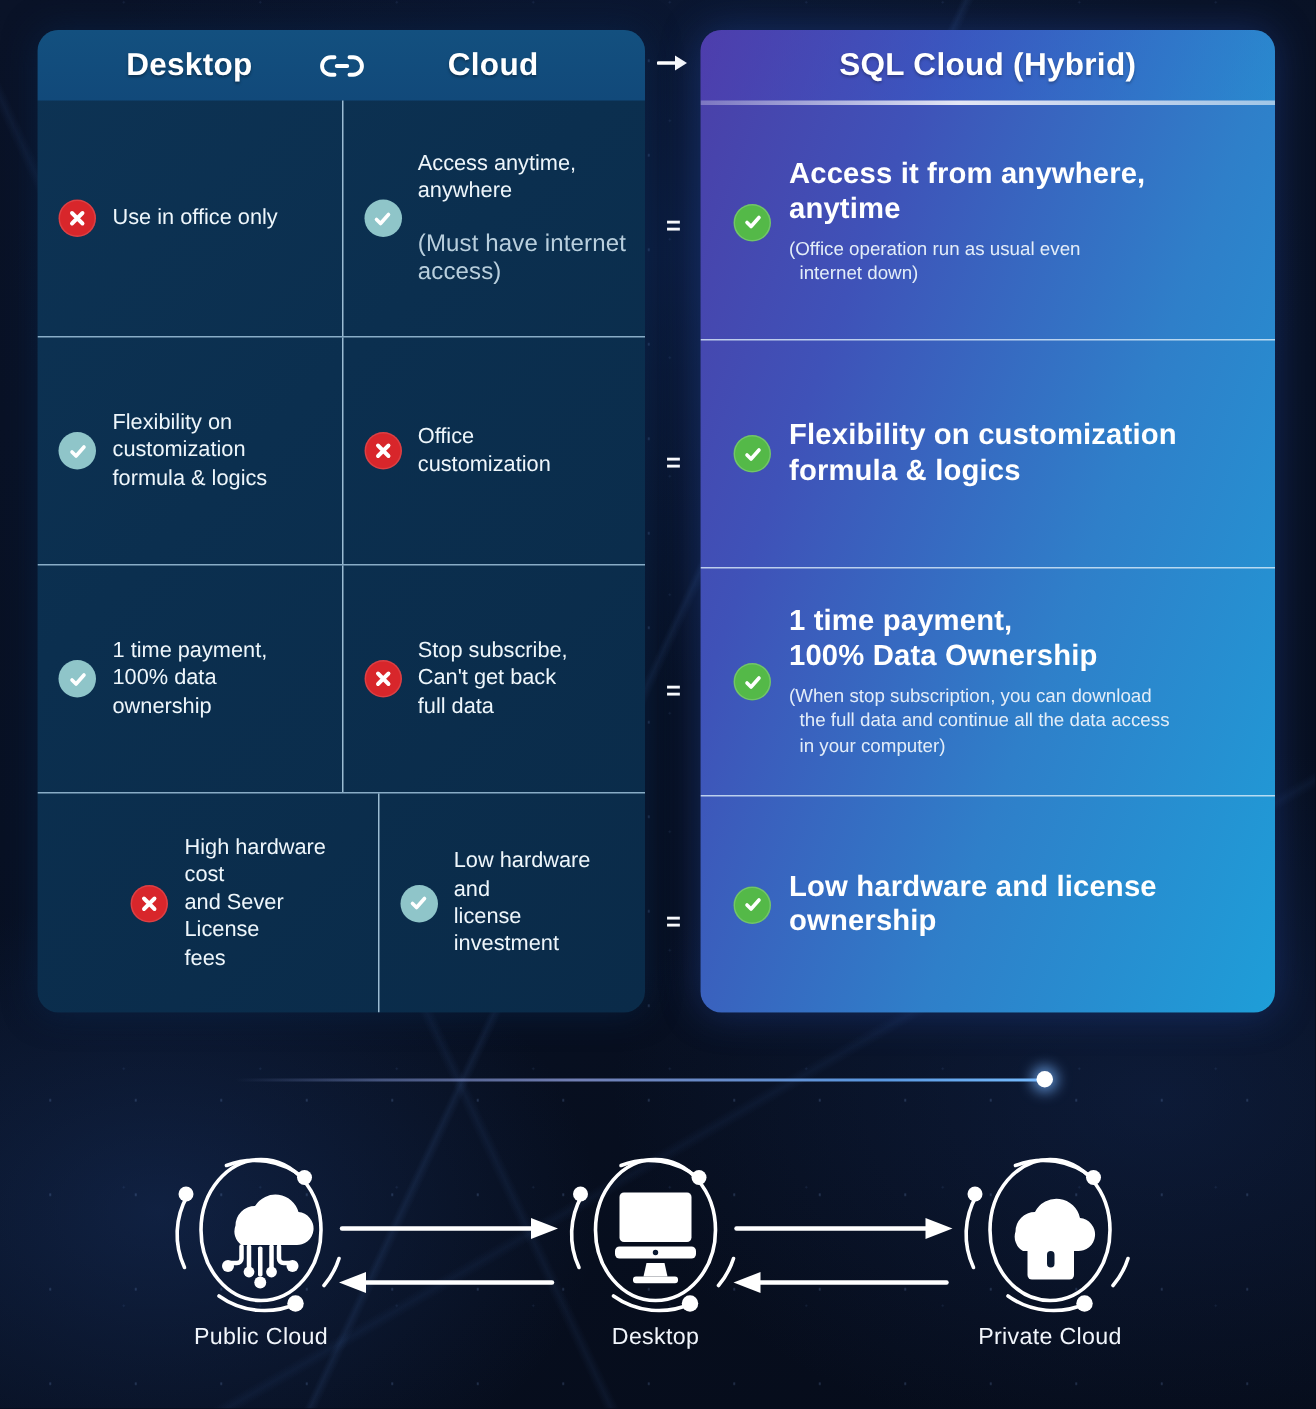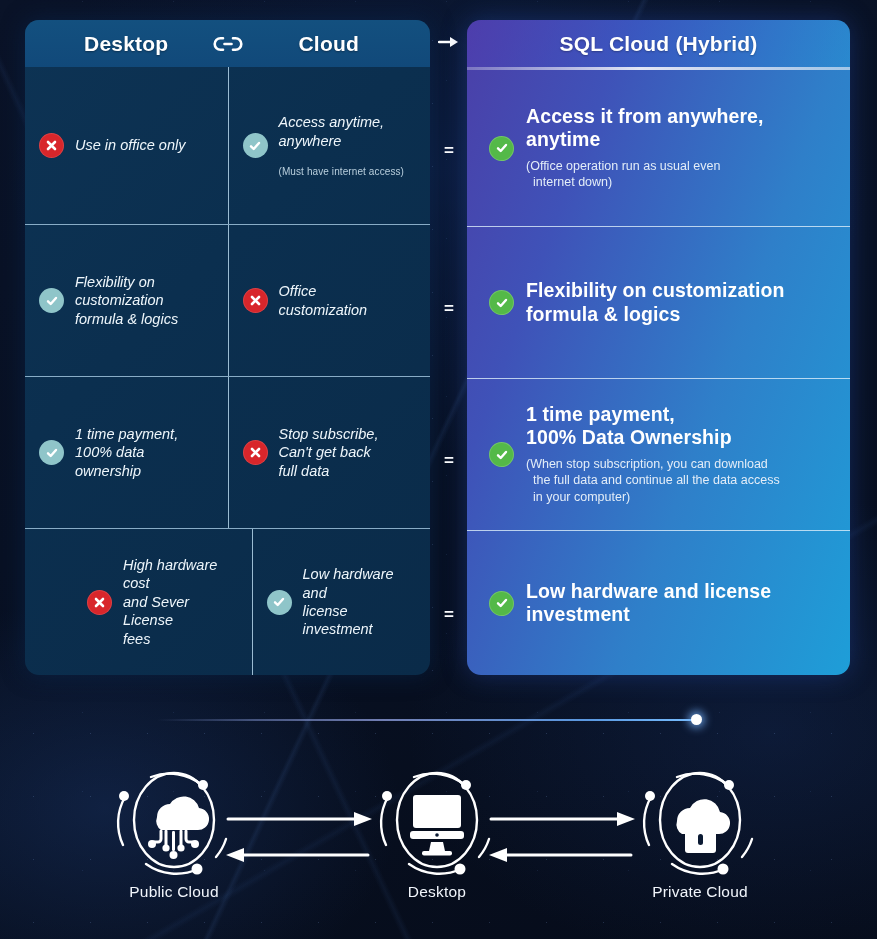--- a/index.html
+++ b/index.html
@@ -81,22 +81,22 @@
     display: flex; align-items: center;
     padding: 0 12px 0 14px;
     gap: 11px;
     position: relative;
   }
   .lcell.right-half { padding-left: 16px; }
   .vdiv {
     position: absolute; left: 50%; top: 0; bottom: 0;
     width: 1.5px; background: rgba(196,228,248,0.78);
   }
-  .ltxt { color: #eef6fb; font-size: 14.5px; line-height: 1.27; font-style: italic; }
-  .lsub { color: #b9cfdd; font-size: 10px; line-height: 1.2; margin-top: 16px; letter-spacing: .1px; }
+  .ltxt { color: #eef6fb; font-size: 14.5px; line-height: 1.27; }
+  .lsub { color: #b9cfdd; font-size: 16px; line-height: 1.2; margin-top: 16px; letter-spacing: .1px; }
 
   
   .badge { flex: 0 0 auto; width: 25px; height: 25px; border-radius: 50%; display:flex; align-items:center; justify-content:center; }
   .badge.x { background: #d8262b; box-shadow: 0 0 0 1px rgba(255,255,255,0.12) inset; }
   .badge.ok-dim { background: #8fc5c9; }
   .badge.ok-green { background: #54b948; box-shadow: 0 0 0 1px rgba(255,255,255,0.18) inset; }
   .badge svg { display:block; }
 
   
   .midcol { position: absolute; left: 432px; top: 20px; width: 34px; height: 655px; }
@@ -347,21 +347,21 @@
         </span>
       </div>
 
       <div class="rrow r4">
         <span class="badge ok-green">
           <svg width="14" height="14" viewBox="0 0 14 14">
               <path d="M3 7.3 L5.7 10 L11 4" stroke="#fff" stroke-width="2.4" fill="none" stroke-linecap="round" stroke-linejoin="round"></path>
             </svg>
         </span>
         <span class="rtitle" style="white-space:pre-line">Low hardware and license
-investment</span>
+ownership</span>
       </div>
     </div>
   </div>
 
   <div class="glowline"></div>
   <div class="glowdot"></div>
 
   <div class="diagram">
 
     <svg class="arrows" viewBox="0 0 877 184">

